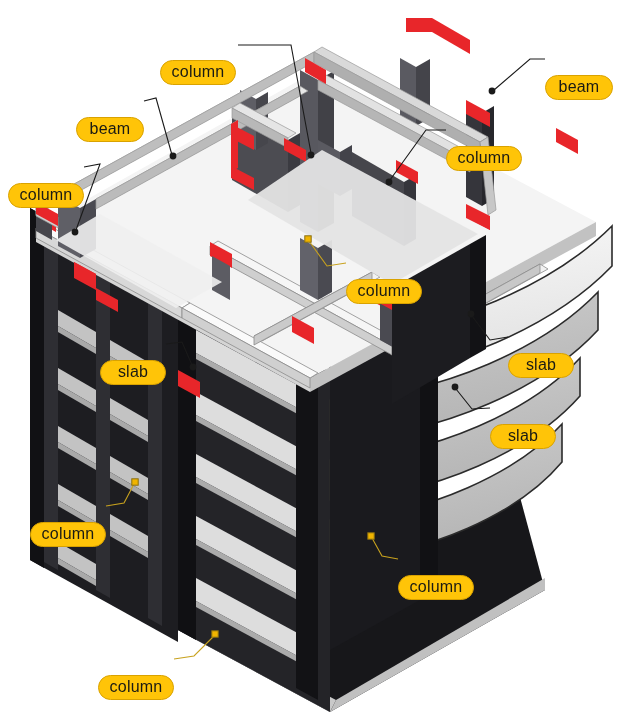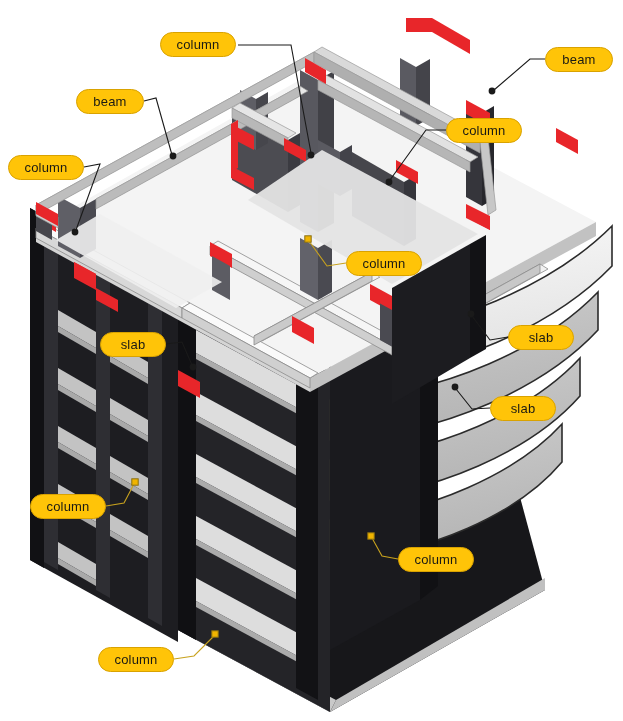--- a/index.html
+++ b/index.html
@@ -37,26 +37,27 @@
     position: absolute;
     box-sizing: border-box;
     display: flex;
     align-items: center;
     justify-content: center;
     height: 25px;
     border-radius: 13px;
     background: #FFC408;
     border: 1.5px solid #D9A200;
     color: #1a1a14;
-    font-size: 13px;
+    font-size: 16px;
     font-weight: 500;
     letter-spacing: 0.2px;
     line-height: 1;
     white-space: nowrap;
     font-family: "Liberation Sans", "DejaVu Sans", sans-serif;
+    margin-top: 28px;
   }
   .callout-text {
     display: block;
     padding-bottom: 1px;
   }
 </style>
 </head>
 <body>
 
 <div id="stage">

